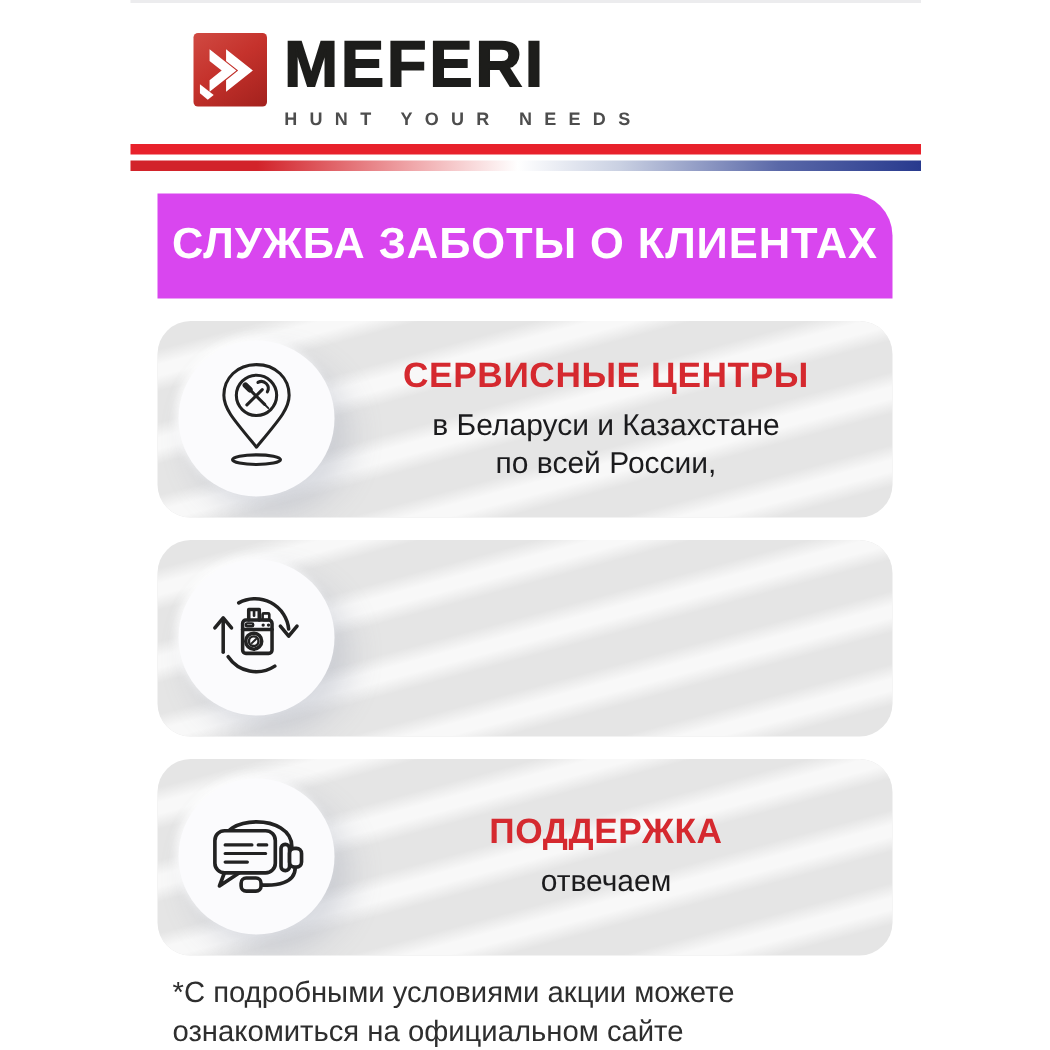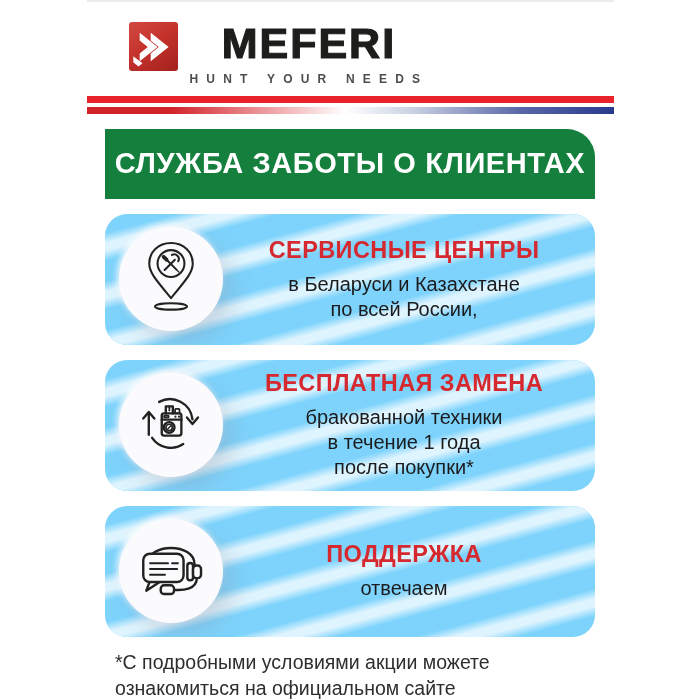--- a/index.html
+++ b/index.html
@@ -5,43 +5,43 @@
   html,body{margin:0;padding:0;}
   body{
     width:700px;height:700px;overflow:hidden;background:#ffffff;
     font-family:"Liberation Sans","DejaVu Sans",sans-serif;
     -webkit-font-smoothing:antialiased;
   }
   .top-hairline{width:527px;height:2px;background:#ececee;margin:0 auto;}
 
   
   .logo-row{width:527px;margin:20px auto 0;padding-left:42px;box-sizing:border-box;
-    display:flex;align-items:flex-start;gap:12px;text-align:center;}
+    display:flex;align-items:flex-start;gap:12px;}
   .logo-square{width:49px;height:49px;border-radius:3px;flex:0 0 auto;
     background:linear-gradient(145deg,#d04a42 0%,#c5322c 45%,#a3211d 100%);
     display:flex;align-items:center;justify-content:center;}
   .logo-square svg{width:44px;height:44px;display:block;}
   .logo-text{display:flex;flex-direction:column;}
   .wordmark{font-size:43px;font-weight:bold;color:#1d1d1b;letter-spacing:2px;
     line-height:1.02;-webkit-text-stroke:1.2px #1d1d1b;}
   .tagline{font-size:12px;color:#4d4d4d;letter-spacing:8.2px;margin-top:6px;font-weight:bold;}
 
   
   .divider{width:527px;margin:10px auto 0;}
   .line-red{height:7px;background:#e8212b;}
   .line-grad{height:7px;margin-top:4px;
     background:linear-gradient(to right,#d2232a 0%,#d2232a 16%,#f0a9ac 36%,#ffffff 49%,#c9d0e2 62%,#5a68a8 82%,#283a8e 100%);}
 
   
   .content{width:490px;margin:0 auto;}
-  .banner{margin-top:15px;height:70px;background:#15803d;border-radius:0 28px 0 0;
+  .banner{margin-top:15px;height:70px;background:#d946ef;border-radius:0 28px 0 0;
     display:flex;align-items:center;justify-content:center;}
   .banner-title{color:#ffffff;font-size:29px;font-weight:bold;letter-spacing:.6px;}
 
-  .card{position:relative;margin-top:15px;height:131px;background:#7dd3fc;border-radius:22px;
+  .card{position:relative;margin-top:15px;height:131px;background:#e5e5e5;border-radius:22px;
     display:flex;align-items:center;overflow:hidden;}
   .card::before{content:"";position:absolute;inset:0;border-radius:22px;pointer-events:none;
     background:repeating-linear-gradient(-15deg,
       rgba(255,255,255,0) 0px,rgba(255,255,255,0) 20px,
       rgba(255,255,255,.75) 30px,rgba(255,255,255,.75) 37px,
       rgba(255,255,255,0) 47px);}
   .icon-circle{position:relative;z-index:1;width:104px;height:104px;border-radius:50%;
     background:#fbfbfd;margin-left:14px;flex:0 0 auto;
     box-shadow:10px 12px 22px rgba(140,146,165,.30), -2px -2px 6px rgba(255,255,255,.9);
     display:flex;align-items:center;justify-content:center;}
@@ -125,26 +125,20 @@
           <path class="ic" d="M37.5 45.5 H64"></path>
           <rect class="ic" style="stroke-width:2.2" x="40.5" y="40" width="6.5" height="2.6" rx="1"></rect>
           <circle cx="56" cy="41.5" r="1.5" fill="#222"></circle>
           <circle cx="60.8" cy="41.5" r="1.5" fill="#222"></circle>
           <circle class="ic" cx="47.5" cy="56" r="7.2"></circle>
           <circle class="ic" style="stroke-width:2.2" cx="47.5" cy="56" r="4.3"></circle>
           <path class="ic" style="stroke-width:1.8" d="M45.8 57.8 L49.6 54"></path>
         </svg>
       </span>
     </div>
-    <div class="card-text">
-      <div class="card-title">БЕСПЛАТНАЯ ЗАМЕНА</div>
-      <div class="card-line">бракованной техники</div>
-      <div class="card-line">в течение 1 года</div>
-      <div class="card-line">после покупки*</div>
-    </div>
   </section>
 
   <section class="card">
     <div class="icon-circle">
       <span>
         <svg viewBox="0 0 100 100" width="76" height="76">
           <path class="ic" d="M19 44 C19 15 81 15 81 44"></path>
           <path class="ic ic-fill" d="M23 64 L17.5 78.5 L38 65 Z"></path>
           <rect class="ic ic-fill" x="13.5" y="30" width="53" height="37" rx="8.5"></rect>
           <path class="ic" style="stroke-width:2.8" d="M22.5 42.5 H46 M51.5 42.5 H59 M22.5 50 H58 M22.5 57.5 H42"></path>

